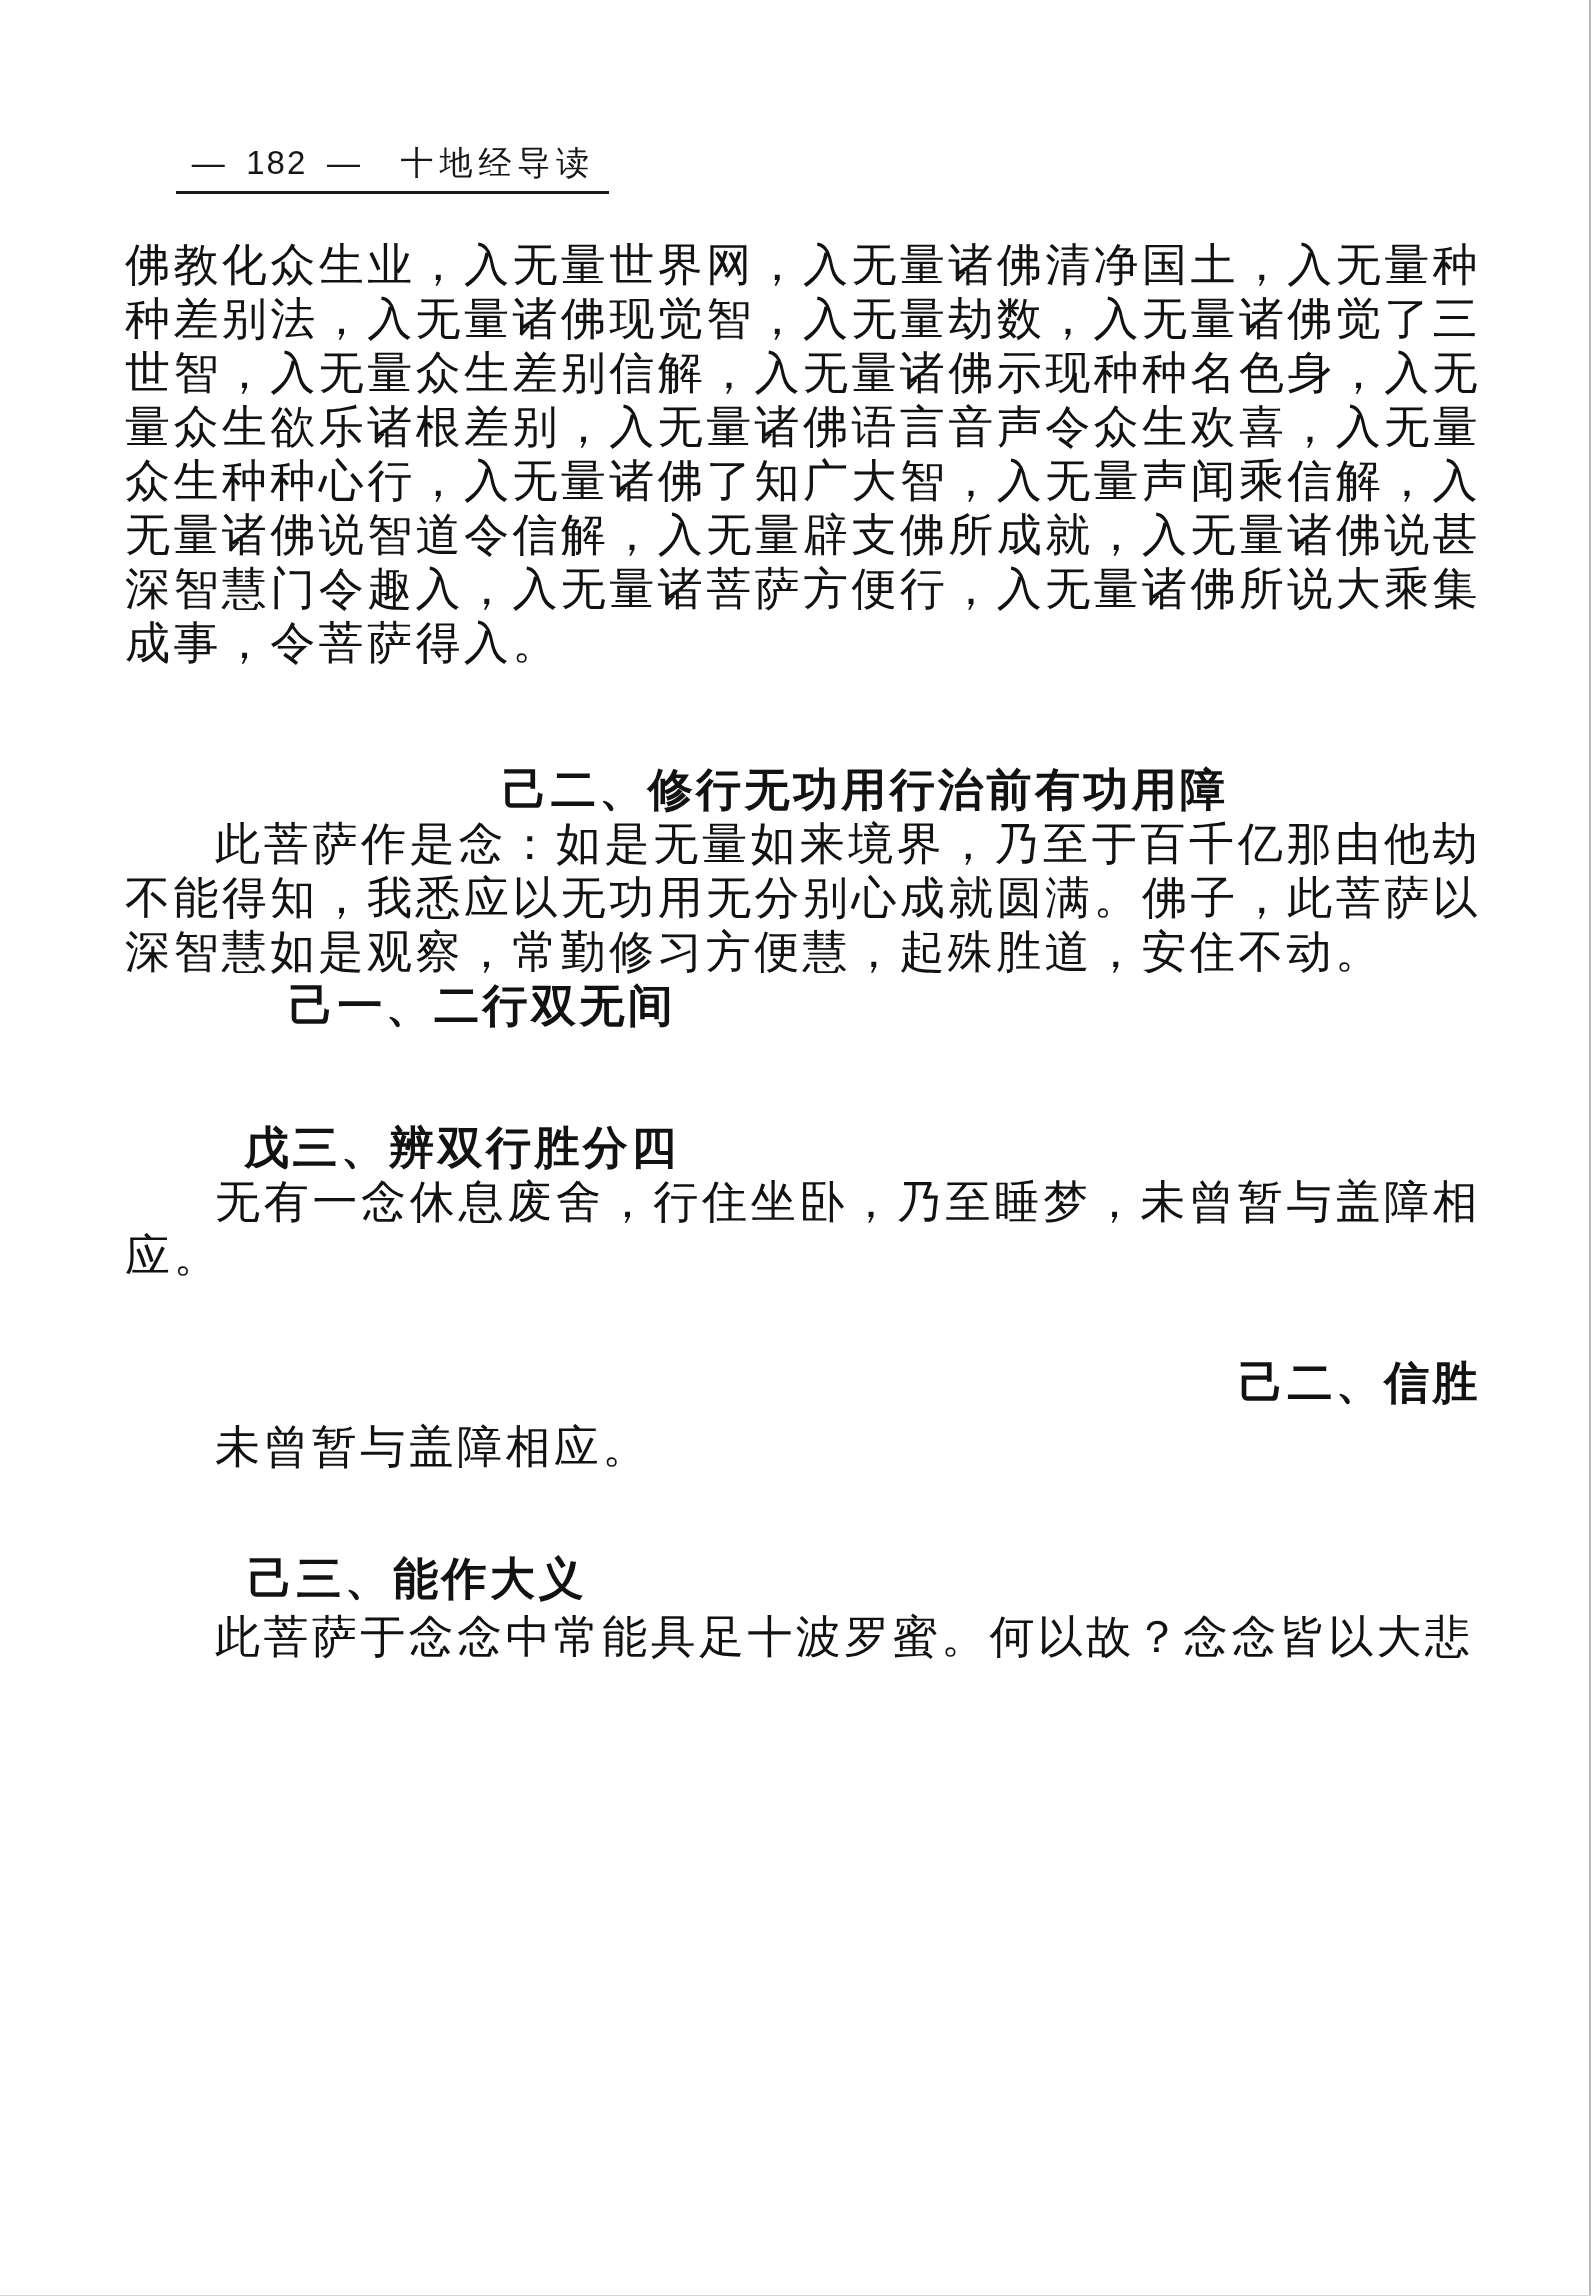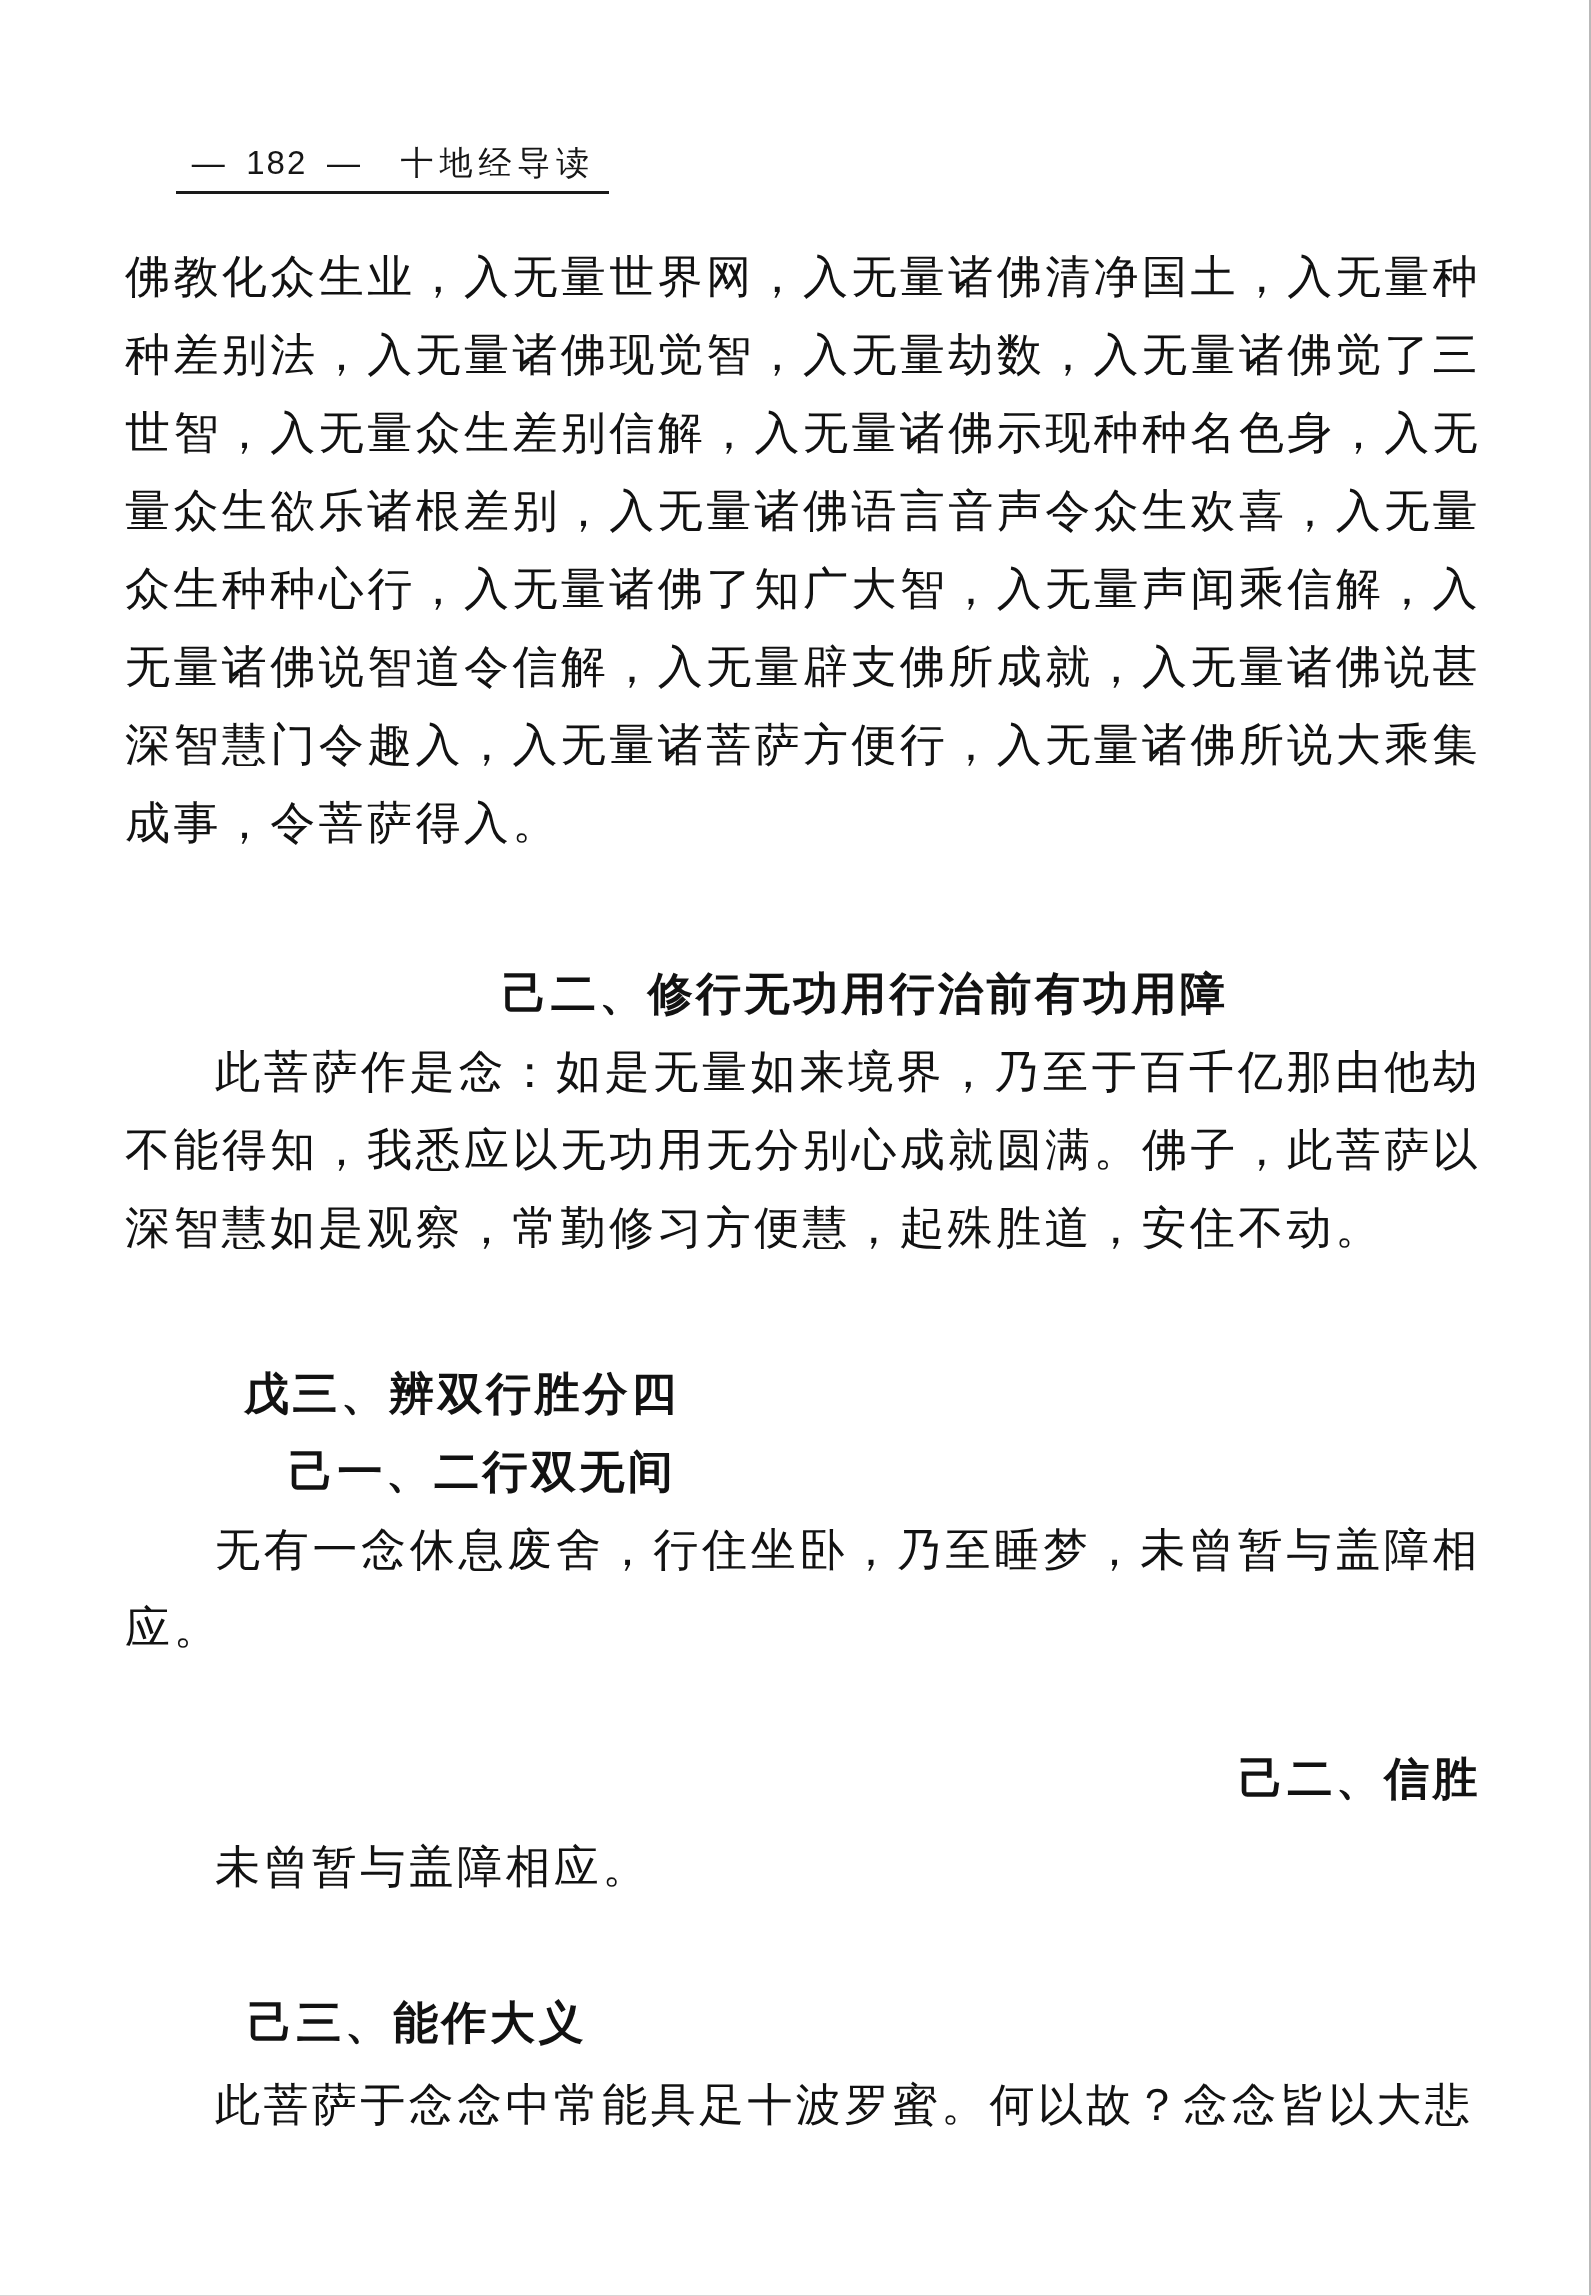--- a/index.html
+++ b/index.html
@@ -37,21 +37,21 @@
   .running-header .pagenum { margin: 0 5.9px; }
   .running-header .booktitle { margin-left: 25px; letter-spacing: 5.9px; }
 
   
   .body-text {
     width: 1356px;
   }
   .para, .heading {
     margin: 0;
     font-size: 45px;
-    line-height: 78px;
+    line-height: 54px;
     letter-spacing: 3.4px;
     color: #121212;
   }
   .para {
     text-align: justify;
     text-justify: inter-ideograph;
     font-weight: normal;
   }
   .para.indent { text-indent: 2em; }
   .heading {
@@ -92,23 +92,23 @@
     <span class="hsep">—</span><span class="pagenum">182</span><span class="hsep">—</span><span class="booktitle">十地经导读</span>
   </div>
 
   <div class="body-text">
     <p class="para mt-p1">佛教化众生业，入无量世界网，入无量诸佛清净国土，入无量种种差别法，入无量诸佛现觉智，入无量劫数，入无量诸佛觉了三世智，入无量众生差别信解，入无量诸佛示现种种名色身，入无量众生欲乐诸根差别，入无量诸佛语言音声令众生欢喜，入无量众生种种心行，入无量诸佛了知广大智，入无量声闻乘信解，入无量诸佛说智道令信解，入无量辟支佛所成就，入无量诸佛说甚深智慧门令趣入，入无量诸菩萨方便行，入无量诸佛所说大乘集成事，令菩萨得入。</p>
 
     <p class="heading mt-h1">己二、修行无功用行治前有功用障</p>
 
     <p class="para indent mt-p2">此菩萨作是念：如是无量如来境界，乃至于百千亿那由他劫不能得知，我悉应以无功用无分别心成就圆满。佛子，此菩萨以深智慧如是观察，常勤修习方便慧，起殊胜道，安住不动。</p>
 
+    <p class="heading mt-h3">己一、二行双无间</p>
+
     <p class="heading mt-h2">戊三、辨双行胜分四</p>
-
-    <p class="heading mt-h3">己一、二行双无间</p>
 
     <p class="para indent mt-p3">无有一念休息废舍，行住坐卧，乃至睡梦，未曾暂与盖障相应。</p>
 
     <p class="heading mt-h4">己二、信胜</p>
 
     <p class="para indent mt-p4">未曾暂与盖障相应。</p>
 
     <p class="heading mt-h5">己三、能作大义</p>
 
     <p class="para indent mt-p5">此菩萨于念念中常能具足十波罗蜜。何以故？念念皆以大悲</p>

